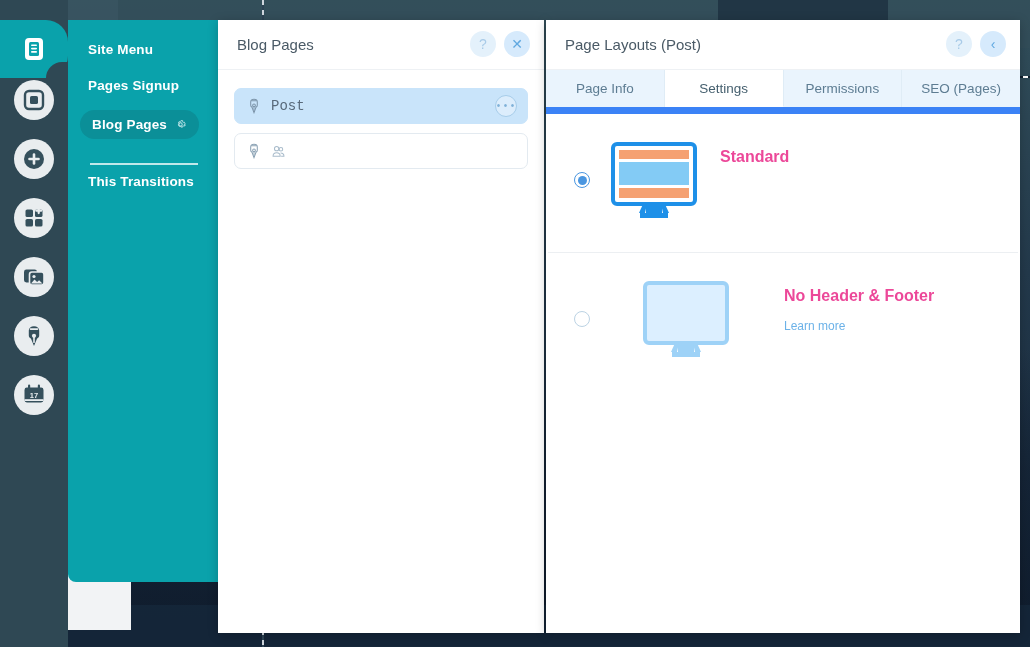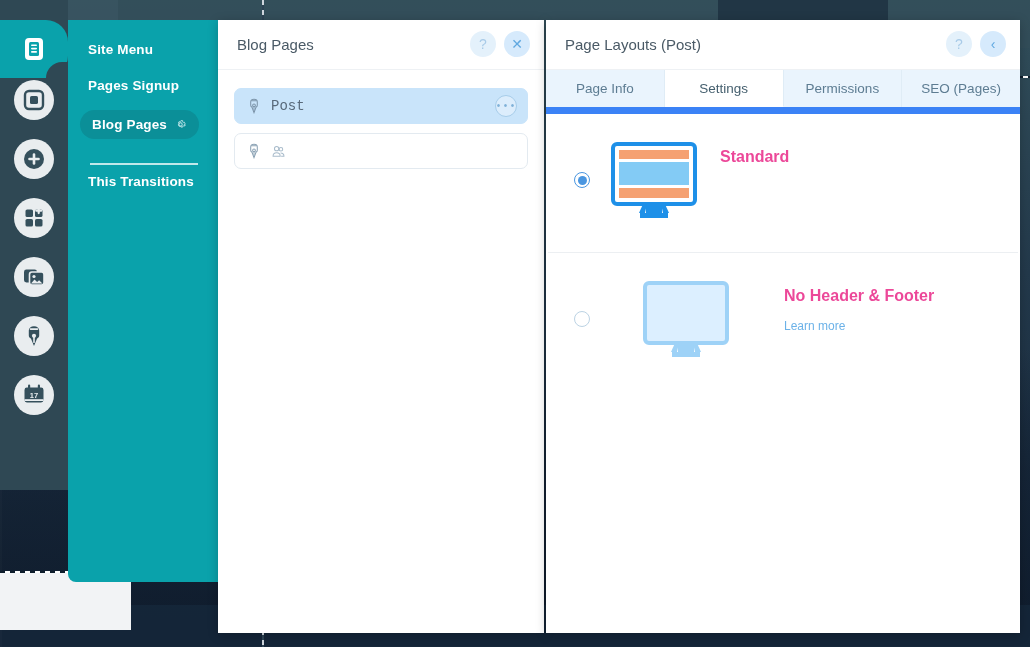--- a/index.html
+++ b/index.html
@@ -62,21 +62,21 @@
     background-image: repeating-linear-gradient(90deg, #0f1e2d 0 5px, #ffffff 5px 10px);
   }
   .guide-v {
     background-image: repeating-linear-gradient(180deg, #cfd6dd 0 5px, #2d4354 5px 10px);
     width: 2px;
   }
   .guide-h { height: 2px; }
 
   
   .rail {
-    position: absolute; left: 0; top: 0; width: 68px; height: 490px;
+    position: absolute; left: 0; top: 0; width: 68px; height: 647px;
     background: #2f4854;
   }
   .rail-tab {
     position: absolute; left: 0; top: 20px; width: 68px; height: 58px;
     background: #0aa2ab;
     border-top-right-radius: 22px;
     border-bottom-right-radius: 22px;
   }
   .rail-tab-notch {
     position: absolute; left: 46px; top: 62px; width: 24px; height: 26px;

